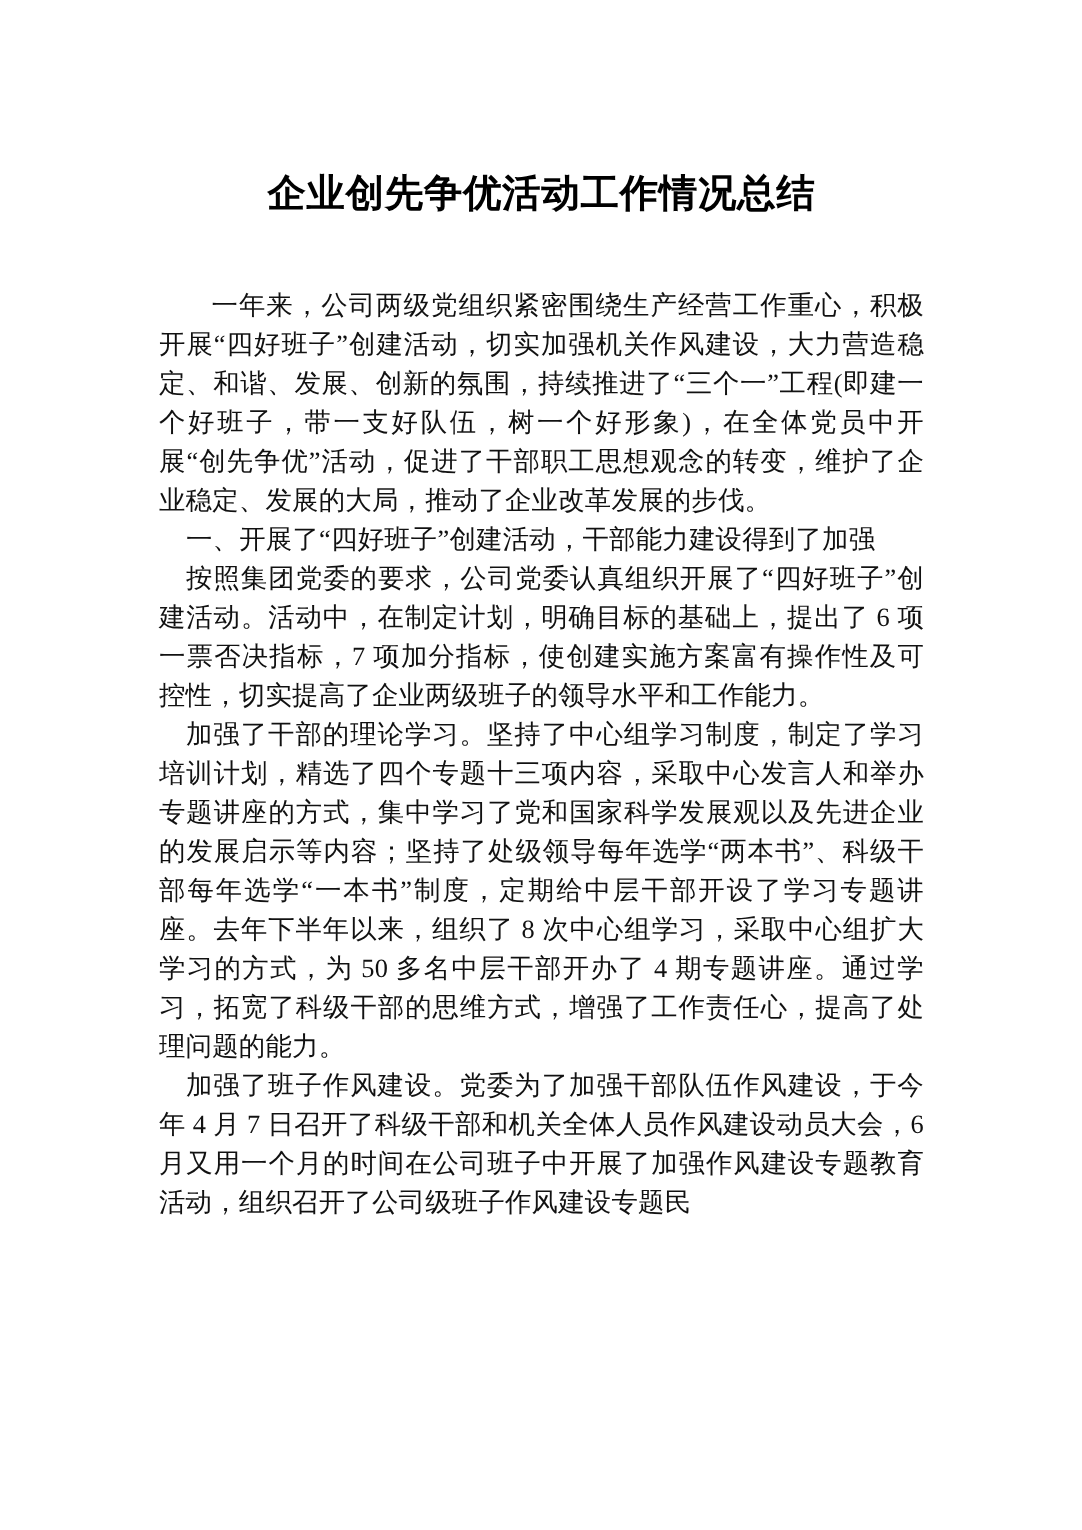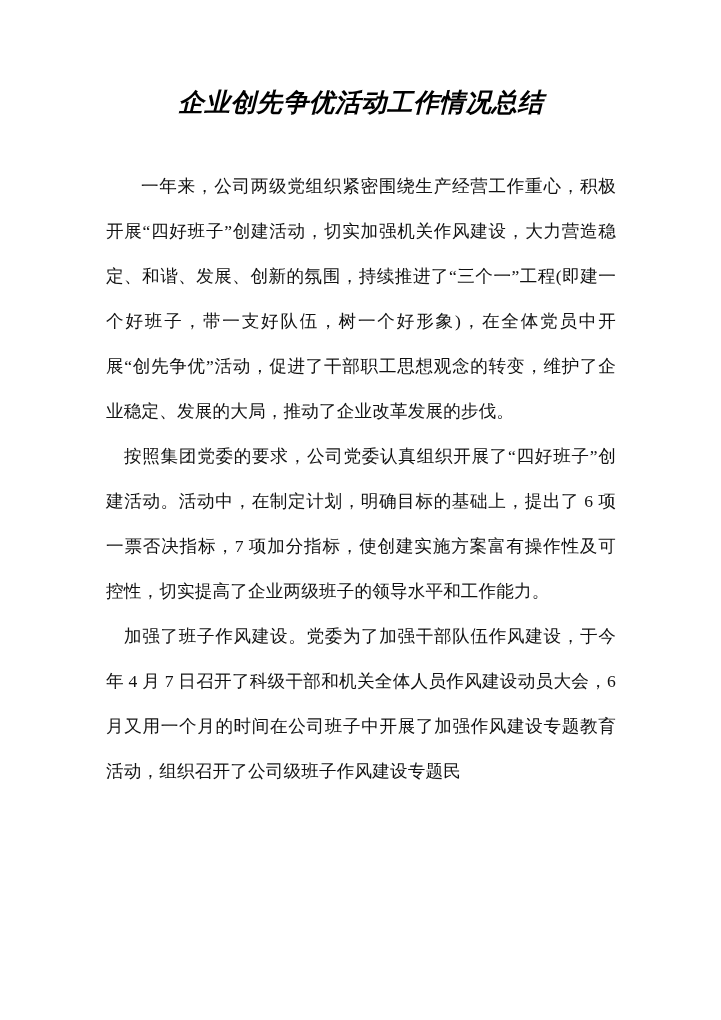--- a/index.html
+++ b/index.html
@@ -26,28 +26,27 @@
 
   .doc-title {
     font-family: "Liberation Serif", "DejaVu Serif", serif;
     font-weight: bold;
     font-size: 25.5px;
     line-height: 30px;
     color: #000000;
     text-align: center;
     letter-spacing: 0.6px;
     margin: 0;
-    padding-top: 88px;
-    font-style: italic;
+    padding-top: 114px;
   }
 
   .para {
     font-family: "Liberation Serif", "DejaVu Serif", serif;
     font-size: 17.6px;
-    line-height: 45px;
+    line-height: 26px;
     color: #111111;
     text-align: justify;
     text-justify: inter-ideograph;
     margin: 0;
     letter-spacing: 0.15px;
     word-break: break-all;
   }
 
   .para.indent-2 {
     text-indent: 35px;
@@ -64,20 +63,22 @@
 </head>
 <body>
 
 <div class="page">
   <div class="doc-body">
 
     <h1 class="doc-title">企业创先争优活动工作情况总结</h1>
 
     <p class="para indent-2 first-para">一年来，公司两级党组织紧密围绕生产经营工作重心，积极开展“四好班子”创建活动，切实加强机关作风建设，大力营造稳定、和谐、发展、创新的氛围，持续推进了“三个一”工程(即建一个好班子，带一支好队伍，树一个好形象)，在全体党员中开展“创先争优”活动，促进了干部职工思想观念的转变，维护了企业稳定、发展的大局，推动了企业改革发展的步伐。</p>
 
+    <p class="para indent-1">一、开展了“四好班子”创建活动，干部能力建设得到了加强</p>
 
     <p class="para indent-1">按照集团党委的要求，公司党委认真组织开展了“四好班子”创建活动。活动中，在制定计划，明确目标的基础上，提出了 6 项一票否决指标，7 项加分指标，使创建实施方案富有操作性及可控性，切实提高了企业两级班子的领导水平和工作能力。</p>
 
+    <p class="para indent-1">加强了干部的理论学习。坚持了中心组学习制度，制定了学习培训计划，精选了四个专题十三项内容，采取中心发言人和举办专题讲座的方式，集中学习了党和国家科学发展观以及先进企业的发展启示等内容；坚持了处级领导每年选学“两本书”、科级干部每年选学“一本书”制度，定期给中层干部开设了学习专题讲座。去年下半年以来，组织了 8 次中心组学习，采取中心组扩大学习的方式，为 50 多名中层干部开办了 4 期专题讲座。通过学习，拓宽了科级干部的思维方式，增强了工作责任心，提高了处理问题的能力。</p>
 
     <p class="para indent-1">加强了班子作风建设。党委为了加强干部队伍作风建设，于今年 4 月 7 日召开了科级干部和机关全体人员作风建设动员大会，6 月又用一个月的时间在公司班子中开展了加强作风建设专题教育活动，组织召开了公司级班子作风建设专题民</p>
 
   </div>
 </div>
 
 </body></html>

